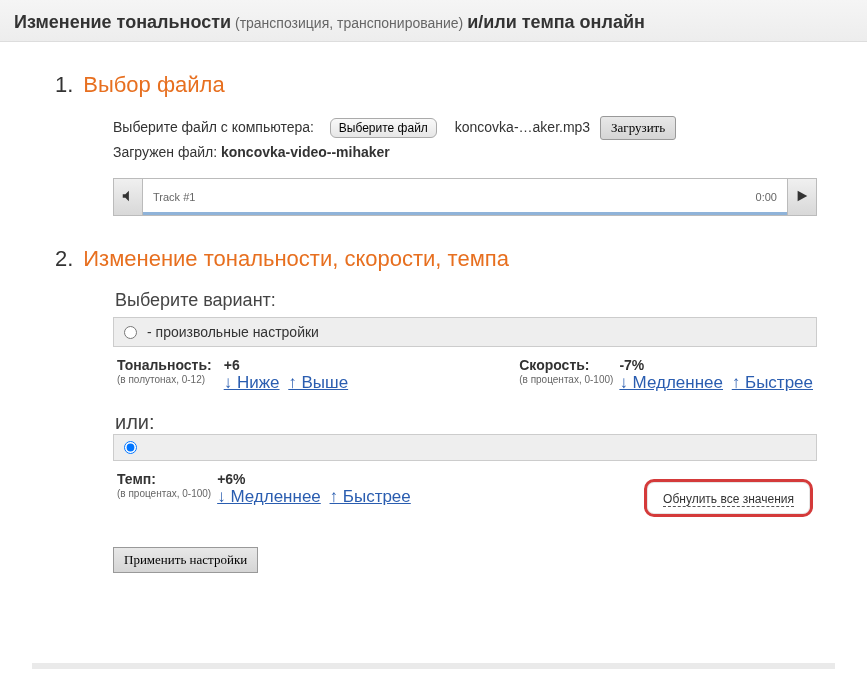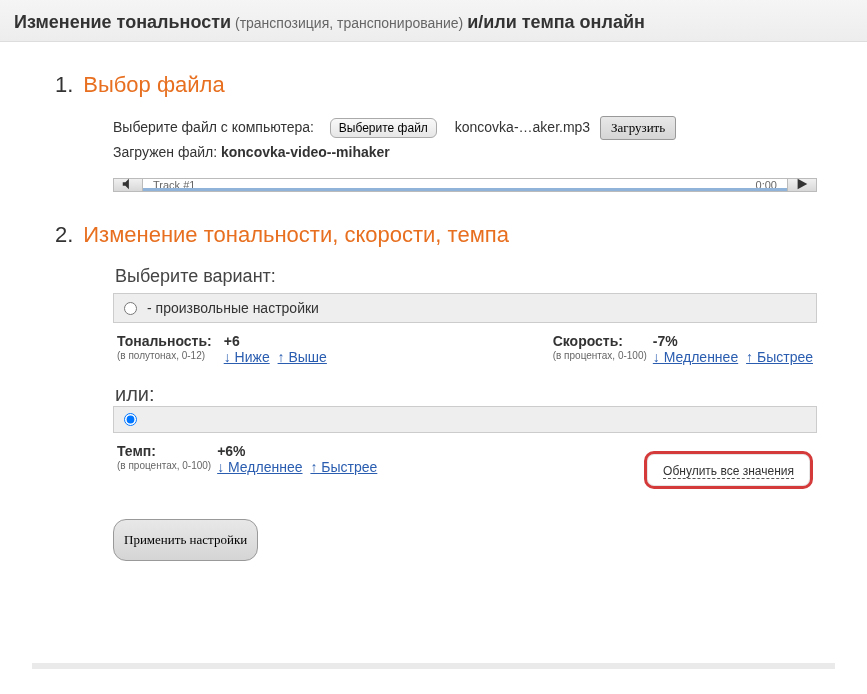--- a/index.html
+++ b/index.html
@@ -11,43 +11,43 @@
 .step-row{margin-bottom:10px}
 .step-num{font-size:22px;color:#333;margin-right:6px}
 .step-title{font-size:22px;color:#e76f1f;font-weight:400}
 .step-body{padding:8px 0 30px 58px}
 .file-line{margin-bottom:4px;font-size:14px}
 .file-btn{background:linear-gradient(#f9f9f9,#e6e6e6);border:1px solid #aaa;border-radius:6px;font-size:12px;padding:2px 8px;font-family:Arial;margin:0 12px;cursor:pointer}
 .fname{font-size:14px;margin-left:2px;margin-right:6px}
 .upload-btn{background:linear-gradient(#e8e8e8,#d5d5d5);border:1px solid #999;border-radius:3px;font-size:13px;padding:3px 10px;font-family:Verdana;cursor:pointer}
 .loaded-line{font-size:14px;margin-bottom:18px}
 .loaded-file{font-weight:bold}
-.player-row{display:flex;align-items:stretch;height:14px}
+.player-row{display:flex;align-items:stretch;height:38px}
 .pbtn{width:30px;background:linear-gradient(#f0f0f0,#d8d8d8);border:1px solid #bbb;display:flex;align-items:center;justify-content:center;cursor:pointer}
 .pbtn svg{width:14px;height:14px;fill:#333}
 .track{flex:1;border:1px solid #bbb;border-left:0;border-right:0;background:#fff;display:flex;align-items:center;justify-content:space-between;padding:0 10px;font-size:11px;color:#666;position:relative}
 .track::after{content:"";position:absolute;left:0;right:0;bottom:0;height:3px;background:#8fb3d9}
 .sub-label{font-size:18px;color:#444;margin-bottom:6px;margin-left:2px}
 .opt-bar{background:#eee;border:1px solid #ccc;padding:6px 10px;display:flex;align-items:center;margin-bottom:10px}
 .opt-bar input[type=radio]{margin-right:10px}
 .opt-text{font-size:14px;color:#333}
 .params-row{display:flex;justify-content:space-between;padding:0 4px}
 .param-block{min-width:210px}
 .param-head{display:flex;align-items:baseline}
 .param-name{font-weight:bold;font-size:14px;margin-right:6px}
 .param-val{font-weight:bold;font-size:14px}
 .param-note{font-size:10px;color:#666;margin-top:1px}
-.param-links{font-size:14px}
+.param-links{font-size:17px}
 .param-links a{color:#2a5db0;text-decoration:underline;cursor:pointer}
 .or-line{font-size:20px;color:#444;margin:18px 0 0 2px}
 .bottom-row{display:flex;justify-content:space-between;align-items:flex-start;padding:0 4px}
 .reset-wrap{margin-top:8px;border:3px solid #d43a3a;border-radius:10px;padding:8px 16px;box-shadow:0 0 0 1px rgba(0,0,0,.1) inset}
 .reset-link{color:#333;font-size:12px;border-bottom:1px dashed #555;cursor:pointer}
 .apply-wrap{margin-top:30px}
-.apply-btn{background:linear-gradient(#e8e8e8,#d5d5d5);border:1px solid #999;border-radius:13px;font-size:13px;padding:12px 10px;font-family:Verdana;cursor:pointer}
+.apply-btn{background:linear-gradient(#e8e8e8,#d5d5d5);border:1px solid #999;border-radius:0;font-size:13px;padding:4px 10px;font-family:Verdana;cursor:pointer}
 .footer-rule{position:absolute;bottom:25px;left:32px;right:32px;height:6px;background:#eaeaea}
 </style>
 </head>
 <body>
 
 <div class="header-bar">
   <span class="header-title">Изменение тональности</span>
   <span class="header-sub">(транспозиция, транспонирование)</span>
   <span class="header-title">и/или темпа онлайн</span>
 </div>

